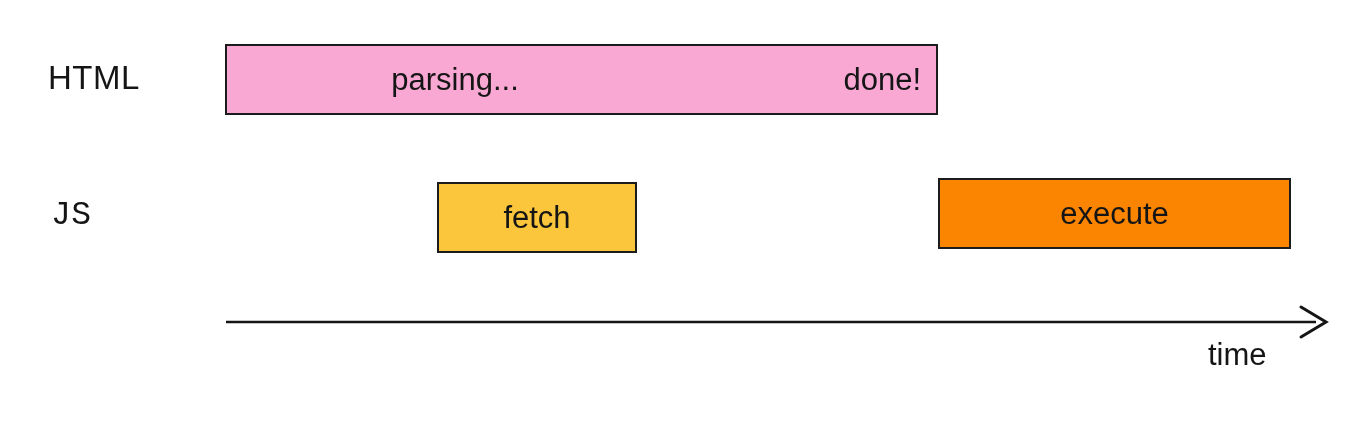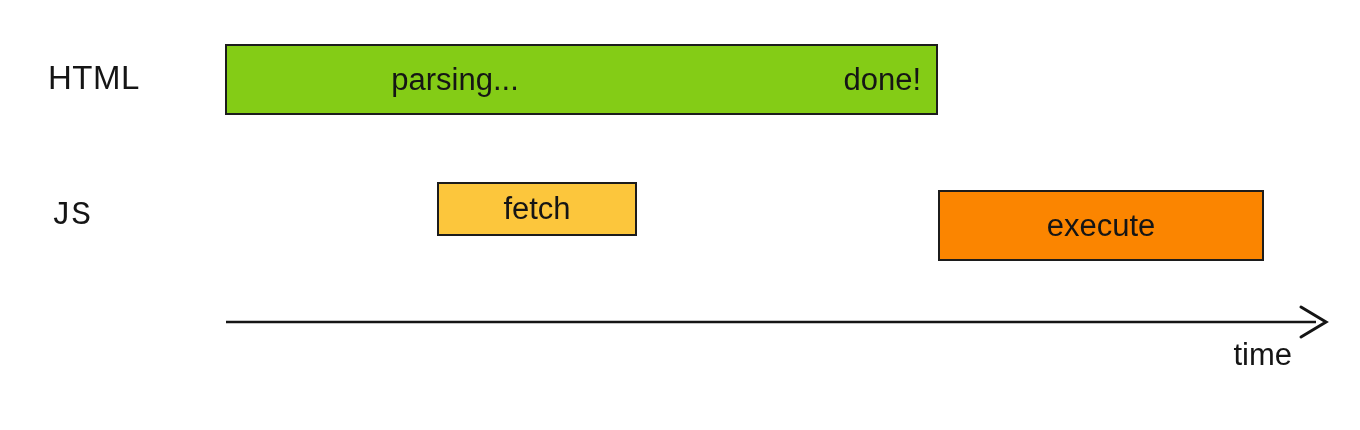--- a/index.html
+++ b/index.html
@@ -29,22 +29,22 @@
   .bar {
     position: absolute;
     border: 2.5px solid #1c1c1c;
     display: flex;
     align-items: center;
     justify-content: center;
     font-size: 31px;
     color: #151515;
   }
   .bar-parsing { left: 225px; top: 44px;  width: 713px; height: 71px; background: #00a1f1; }
-  .bar-fetch   { left: 437px; top: 182px; width: 200px; height: 54px; background: #fcc63c; }
-  .bar-execute { left: 938px; top: 190px; width: 326px; height: 71px; background: #fb8500; }
+  .bar-fetch   { left: 437px; top: 182px; width: 200px; height: 71px; background: #fcc63c; }
+  .bar-execute { left: 938px; top: 178px; width: 353px; height: 71px; background: #fb8500; }
 
   .parsing-text {
     position: absolute;
     left: 0;
     width: 456px;
     text-align: center;
   }
   .done-text {
     position: absolute;
     right: 15px;
@@ -54,33 +54,33 @@
     position: absolute;
     left: 0;
     top: 0;
     pointer-events: none;
   }
   .time-label {
     position: absolute;
     left: 1208px;
     top: 337px;
     width: 84px;
-    text-align: right;
+    text-align: left;
     font-size: 31px;
     color: #151515;
   }
 </style>
 </head>
 <body>
 
 <div class="canvas">
 
   <div class="row-label row-label-html">HTML</div>
 
-  <div class="bar bar-parsing" style="background-color: #84cc16; border-color: rgb(28, 28, 28);">
+  <div class="bar bar-parsing" style="background-color: #f9a8d4; border-color: rgb(28, 28, 28);">
     <span class="parsing-text">parsing...</span>
     <span class="done-text">done!</span>
   </div>
 
   <div class="row-label row-label-js">JS</div>
 
   <div class="bar bar-fetch" style="background-color: rgb(252, 198, 60); border-color: rgb(28, 28, 28);">
     <span>fetch</span>
   </div>
 

